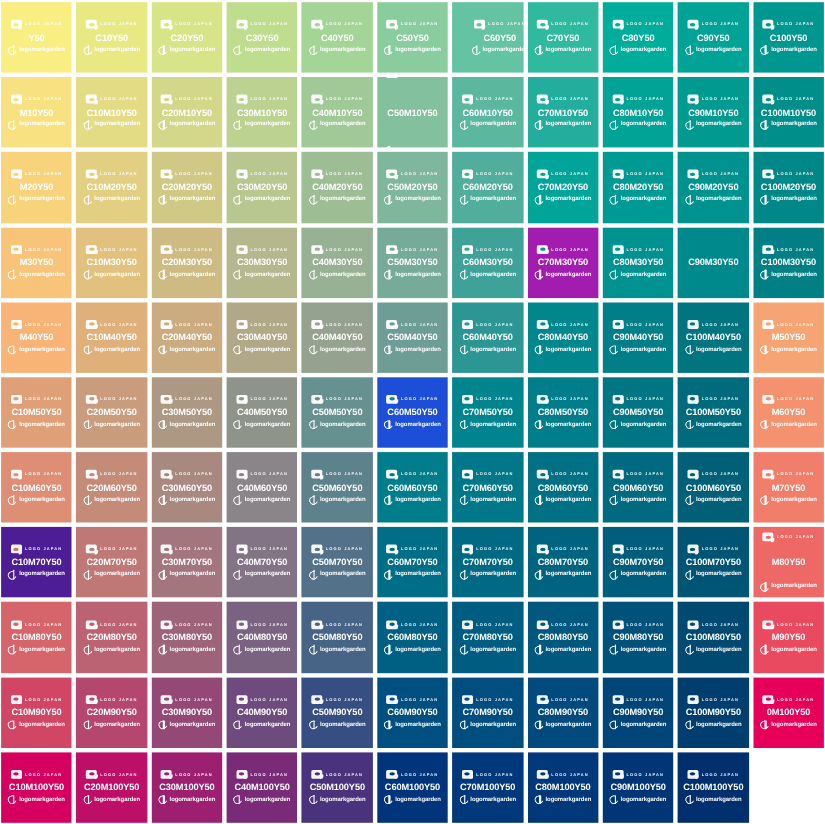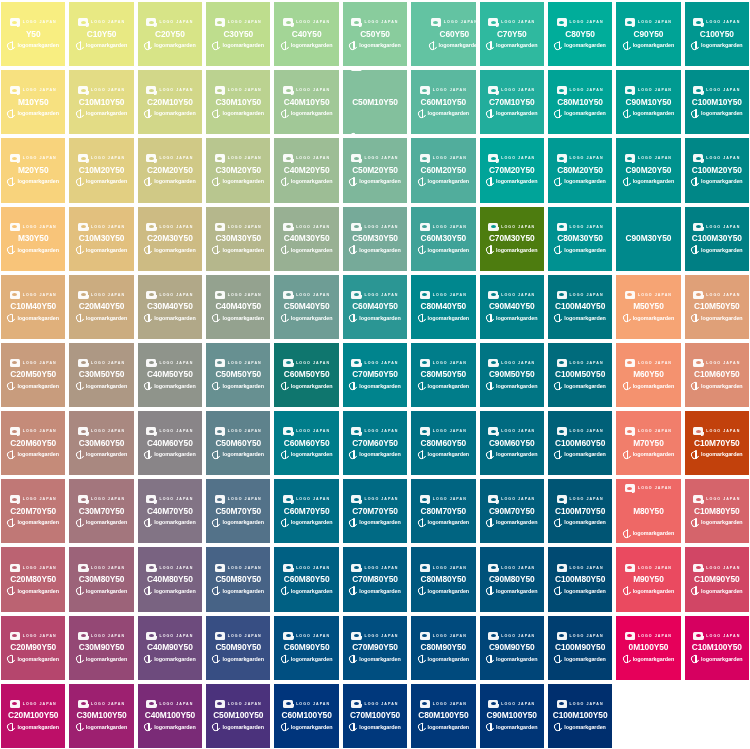--- a/index.html
+++ b/index.html
@@ -550,21 +550,21 @@
       <div class="logo-top">
         <span class="lj-mark"></span>
         <span class="lj-text">LOGO JAPAN</span>
       </div>
       <div class="code">C60M30Y50</div>
       <div class="logo-bottom">
         <span class="lg-mark"></span>
         <span class="lg-text">logomarkgarden</span>
       </div>
     </div>
-    <div class="swatch" style="background: #4d7c0f; justify-content: center; --cell-bg: #009a96;">
+    <div class="swatch" style="background: #a21caf; justify-content: center; --cell-bg: #009a96;">
       <div class="logo-top">
         <span class="lj-mark"></span>
         <span class="lj-text">LOGO JAPAN</span>
       </div>
       <div class="code">C70M30Y50</div>
       <div class="logo-bottom">
         <span class="lg-mark"></span>
         <span class="lg-text">logomarkgarden</span>
       </div>
     </div>
@@ -594,20 +594,31 @@
       <div class="logo-top">
         <span class="lj-mark"></span>
         <span class="lj-text">LOGO JAPAN</span>
       </div>
       <div class="code">C100M30Y50</div>
       <div class="logo-bottom">
         <span class="lg-mark"></span>
         <span class="lg-text">logomarkgarden</span>
       </div>
     </div>
+    <div class="swatch" style="background: rgb(247, 180, 118); --cell-bg: #f7b476;">
+      <div class="logo-top">
+        <span class="lj-mark"></span>
+        <span class="lj-text">LOGO JAPAN</span>
+      </div>
+      <div class="code">M40Y50</div>
+      <div class="logo-bottom">
+        <span class="lg-mark"></span>
+        <span class="lg-text">logomarkgarden</span>
+      </div>
+    </div>
     <div class="swatch" style="background: rgb(224, 176, 123); --cell-bg: #e0b07b;">
       <div class="logo-top">
         <span class="lj-mark"></span>
         <span class="lj-text">LOGO JAPAN</span>
       </div>
       <div class="code">C10M40Y50</div>
       <div class="logo-bottom">
         <span class="lg-mark"></span>
         <span class="lg-text">logomarkgarden</span>
       </div>
@@ -759,21 +770,21 @@
       <div class="logo-top">
         <span class="lj-mark"></span>
         <span class="lj-text">LOGO JAPAN</span>
       </div>
       <div class="code">C50M50Y50</div>
       <div class="logo-bottom">
         <span class="lg-mark"></span>
         <span class="lg-text">logomarkgarden</span>
       </div>
     </div>
-    <div class="swatch" style="background: #0f766e; --cell-bg: #178a8f;">
+    <div class="swatch" style="background: #1d4ed8; --cell-bg: #178a8f;">
       <div class="logo-top">
         <span class="lj-mark"></span>
         <span class="lj-text">LOGO JAPAN</span>
       </div>
       <div class="code">C60M50Y50</div>
       <div class="logo-bottom">
         <span class="lg-mark"></span>
         <span class="lg-text">logomarkgarden</span>
       </div>
     </div>
@@ -946,21 +957,21 @@
       <div class="logo-top">
         <span class="lj-mark"></span>
         <span class="lj-text">LOGO JAPAN</span>
       </div>
       <div class="code">M70Y50</div>
       <div class="logo-bottom">
         <span class="lg-mark"></span>
         <span class="lg-text">logomarkgarden</span>
       </div>
     </div>
-    <div class="swatch" style="background: #c2410c; --cell-bg: #d97a70;">
+    <div class="swatch" style="background: #4c1d95; --cell-bg: #d97a70;">
       <div class="logo-top">
         <span class="lj-mark"></span>
         <span class="lj-text">LOGO JAPAN</span>
       </div>
       <div class="code">C10M70Y50</div>
       <div class="logo-bottom">
         <span class="lg-mark"></span>
         <span class="lg-text">logomarkgarden</span>
       </div>
     </div>

